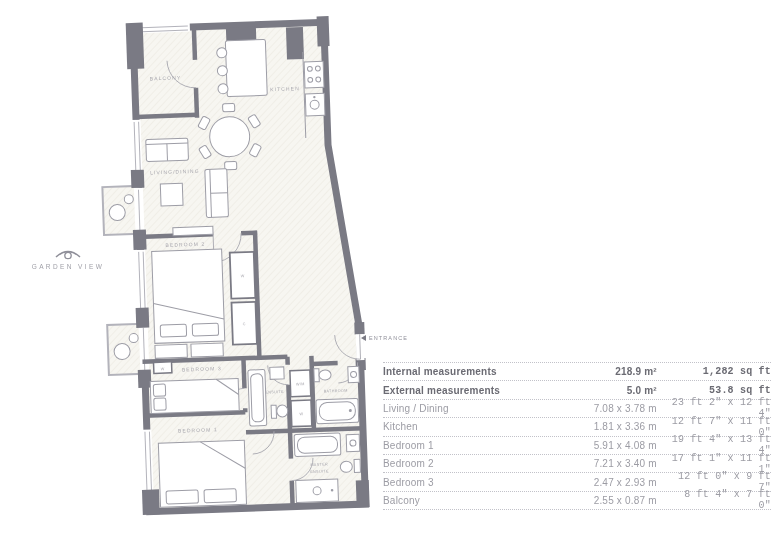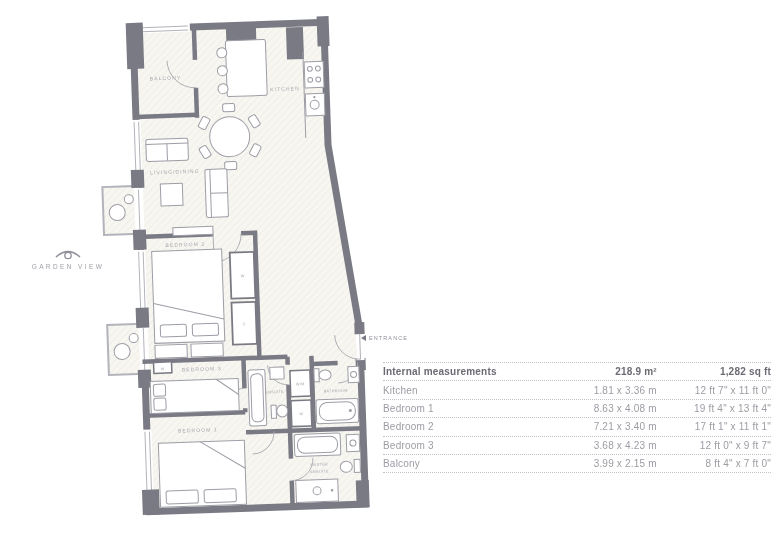--- a/index.html
+++ b/index.html
@@ -30,21 +30,21 @@
   .entrance .en-label{font-size:5.5px;letter-spacing:1.1px;color:#90909a;}
 
   
   .mtable{position:absolute;left:383px;top:362px;width:388px;}
   .trow{display:flex;align-items:center;height:17.4px;border-bottom:1px dotted #c2c2c9;
         font-size:10px;color:#9c9ca4;letter-spacing:0.2px;gap:10px;}
   .trow:first-child{border-top:1px dotted #c2c2c9;}
   .trow.strong{color:#6b6b73;font-weight:bold;}
   .c1{flex:0 0 38%;}
   .c2{flex:0 0 30%;text-align:right;}
-  .c3{flex:1;text-align:right;}
+  .c3{flex:1;text-align:right;font-family:Liberation Mono, monospace;}
 </style>
 </head>
 <body>
 
 <div class="page">
 
   <svg class="plan-svg" width="400" height="536" viewBox="0 0 400 536">
     <defs>
       <pattern id="hatch" width="5" height="5" patternUnits="userSpaceOnUse" patternTransform="rotate(45)">
         <rect width="5" height="5" fill="#f7f6f1"></rect>
@@ -265,40 +265,50 @@
     <span class="tri"></span>
     <span class="en-label">ENTRANCE</span>
   </div>
 
   <div class="mtable">
     <div class="trow strong">
       <span class="c1">Internal measurements</span>
       <span class="c2">218.9 m²</span>
       <span class="c3">1,282 sq ft</span>
     </div>
+    <div class="trow strong">
+      <span class="c1">External measurements</span>
+      <span class="c2">5.0 m²</span>
+      <span class="c3">53.8 sq ft</span>
+    </div>
+    <div class="trow">
+      <span class="c1">Living / Dining</span>
+      <span class="c2">7.08 x 3.78 m</span>
+      <span class="c3">23 ft 2" x 12 ft 4"</span>
+    </div>
     <div class="trow">
       <span class="c1">Kitchen</span>
       <span class="c2">1.81 x 3.36 m</span>
       <span class="c3">12 ft 7" x 11 ft 0"</span>
     </div>
     <div class="trow">
       <span class="c1">Bedroom 1</span>
-      <span class="c2">8.63 x 4.08 m</span>
+      <span class="c2">5.91 x 4.08 m</span>
       <span class="c3">19 ft 4" x 13 ft 4"</span>
     </div>
     <div class="trow">
       <span class="c1">Bedroom 2</span>
       <span class="c2">7.21 x 3.40 m</span>
       <span class="c3">17 ft 1" x 11 ft 1"</span>
     </div>
     <div class="trow">
       <span class="c1">Bedroom 3</span>
-      <span class="c2">3.68 x 4.23 m</span>
+      <span class="c2">2.47 x 2.93 m</span>
       <span class="c3">12 ft 0" x 9 ft 7"</span>
     </div>
     <div class="trow">
       <span class="c1">Balcony</span>
-      <span class="c2">3.99 x 2.15 m</span>
+      <span class="c2">2.55 x 0.87 m</span>
       <span class="c3">8 ft 4" x 7 ft 0"</span>
     </div>
   </div>
 
 </div>
 
 </body></html>

